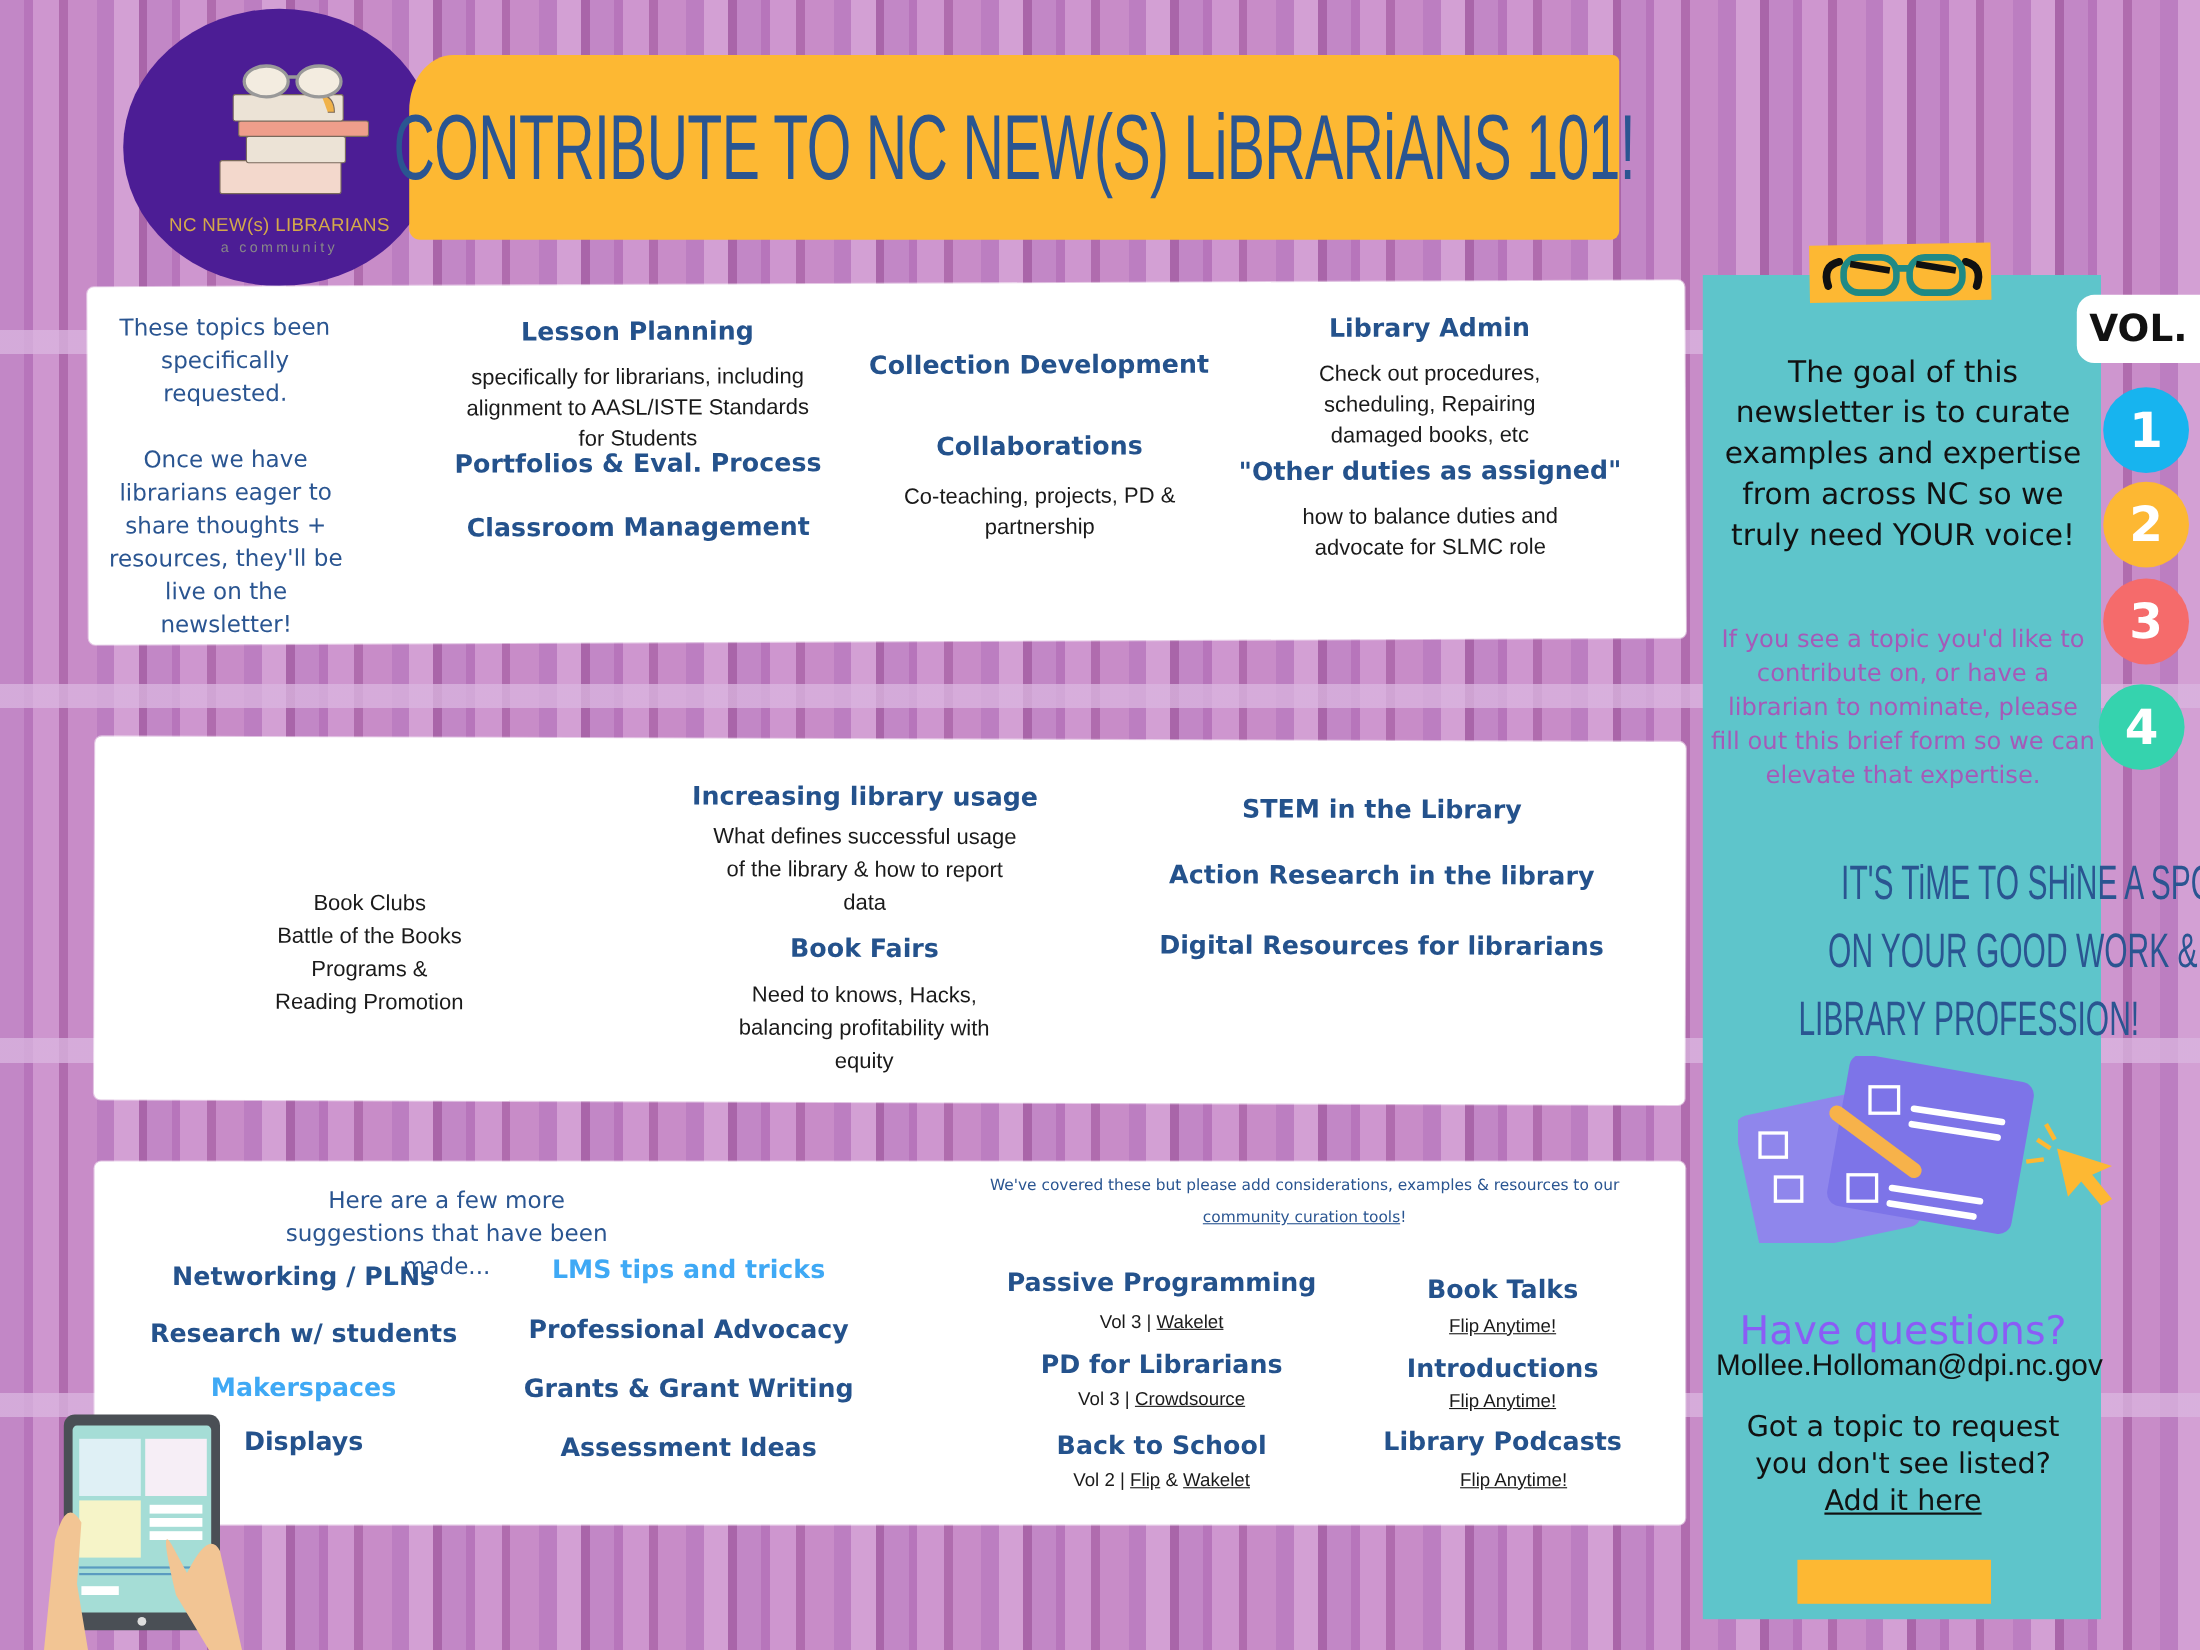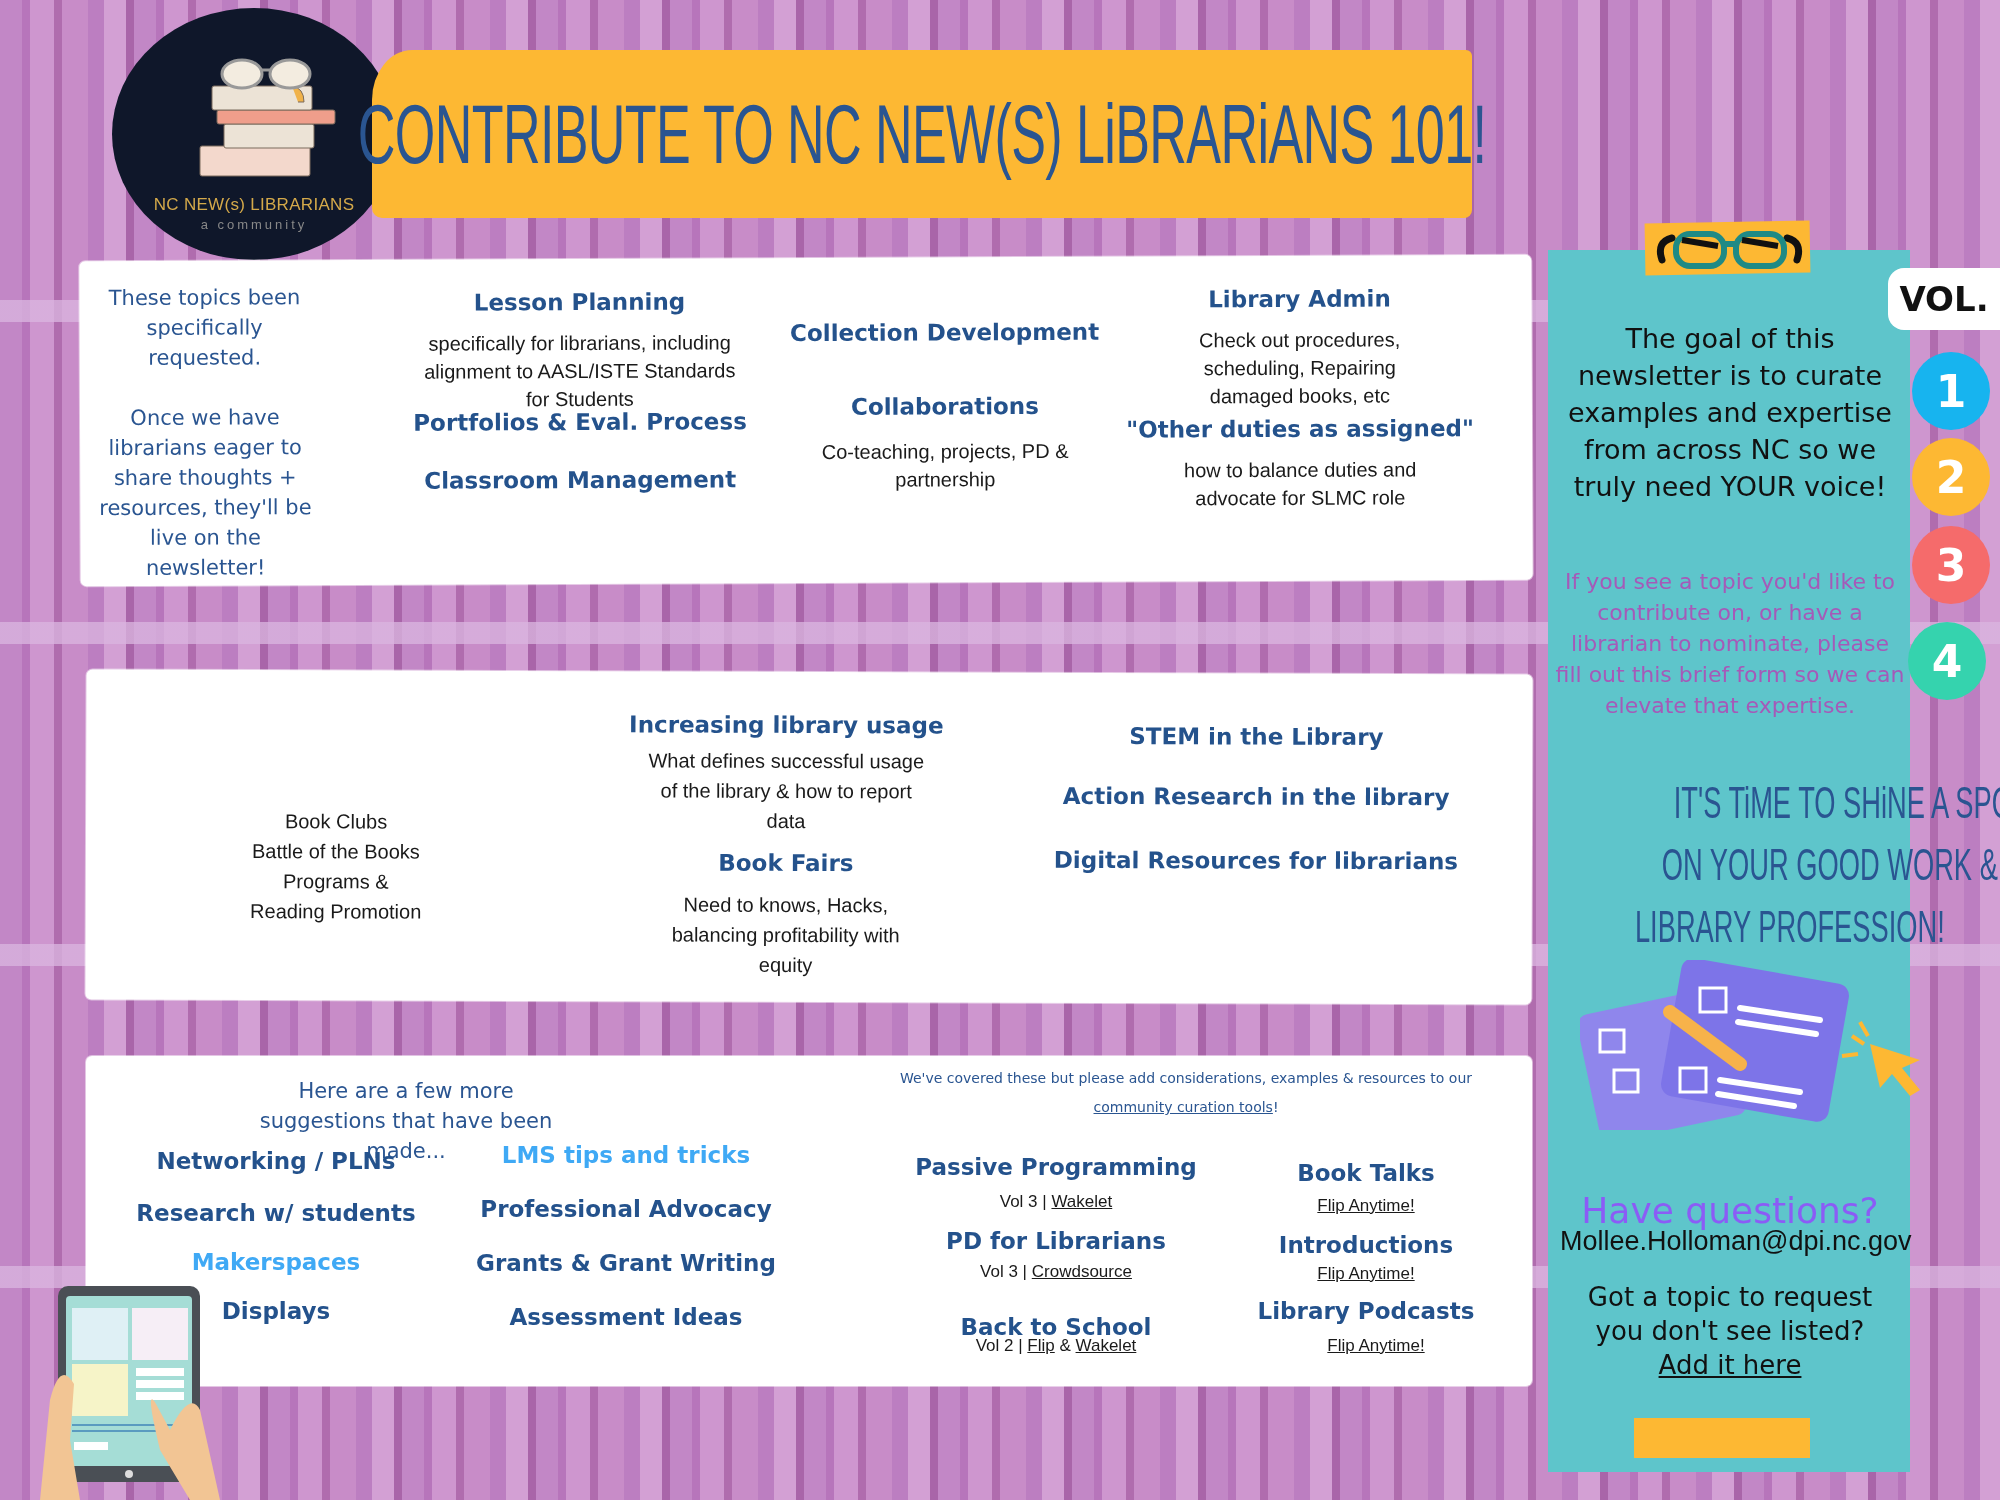--- a/index.html
+++ b/index.html
@@ -24,21 +24,21 @@
       repeating-linear-gradient(180deg,
         rgba(236,214,238,0) 0px, rgba(236,214,238,0) 300px,
         rgba(236,214,238,0.85) 300px, rgba(236,214,238,0.85) 322px);
     opacity: .9;
   }
   .tint { position: absolute; inset: 0; background: rgba(190,130,200,0.38); }
 
   
   .logo {
     position: absolute; left: 112px; top: 8px; width: 284px; height: 252px;
-    background: #0f172a; border-radius: 50%;
+    background: #4c1d95; border-radius: 50%;
     display: flex; flex-direction: column; align-items: center; justify-content: flex-end;
     padding-bottom: 28px;
   }
   .logo-books { position: absolute; left: 70px; top: 50px; width: 160px; height: 130px; }
   .logo-title { font-family: "Liberation Sans", sans-serif; font-size: 17px; color: #d4a94a; letter-spacing: .3px; }
   .logo-sub { font-family: "Liberation Sans", sans-serif; font-size: 13px; color: #888; letter-spacing: 3px; margin-top: 2px; }
 
   
   .title-banner {
     position: absolute; left: 372px; top: 50px; width: 1100px; height: 168px;
@@ -192,21 +192,21 @@
   </div>
 
   <div class="center hd t-head" style="left:810px; top:98px; width:320px;">Passive Programming</div>
   <div class="center body-txt" style="left:810px; top:136px; width:320px; font-size:17px;">
     <span>Vol 3 | </span><span class="link">Wakelet</span>
   </div>
   <div class="center hd t-head" style="left:810px; top:172px; width:320px;">PD for Librarians</div>
   <div class="center body-txt" style="left:810px; top:206px; width:320px; font-size:17px;">
     <span>Vol 3 | </span><span class="link">Crowdsource</span>
   </div>
-  <div class="center hd t-head" style="left:810px; top:246px; width:320px;margin-top:12px;">Back to School</div>
+  <div class="center hd t-head" style="left:810px; top:246px; width:320px;">Back to School</div>
   <div class="center body-txt" style="left:810px; top:280px; width:320px; font-size:17px;">
     <span>Vol 2 | </span><span class="link">Flip</span><span> &amp; </span><span class="link">Wakelet</span>
   </div>
 
   <div class="center hd t-head" style="left:1150px; top:104px; width:260px;">Book Talks</div>
   <div class="center body-txt" style="left:1150px; top:140px; width:260px; font-size:17px;">
     <span class="link">Flip Anytime!</span>
   </div>
   <div class="center hd t-head" style="left:1150px; top:176px; width:260px;">Introductions</div>
   <div class="center body-txt" style="left:1150px; top:208px; width:260px; font-size:17px;">

